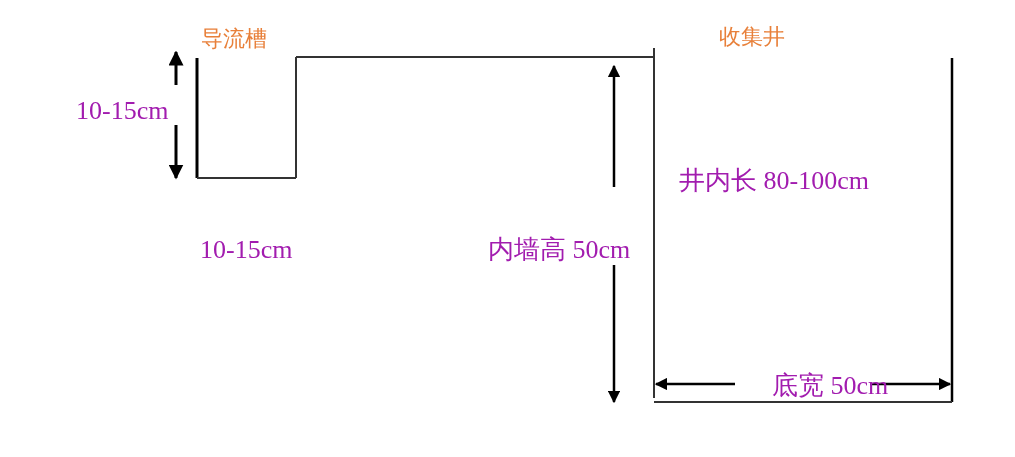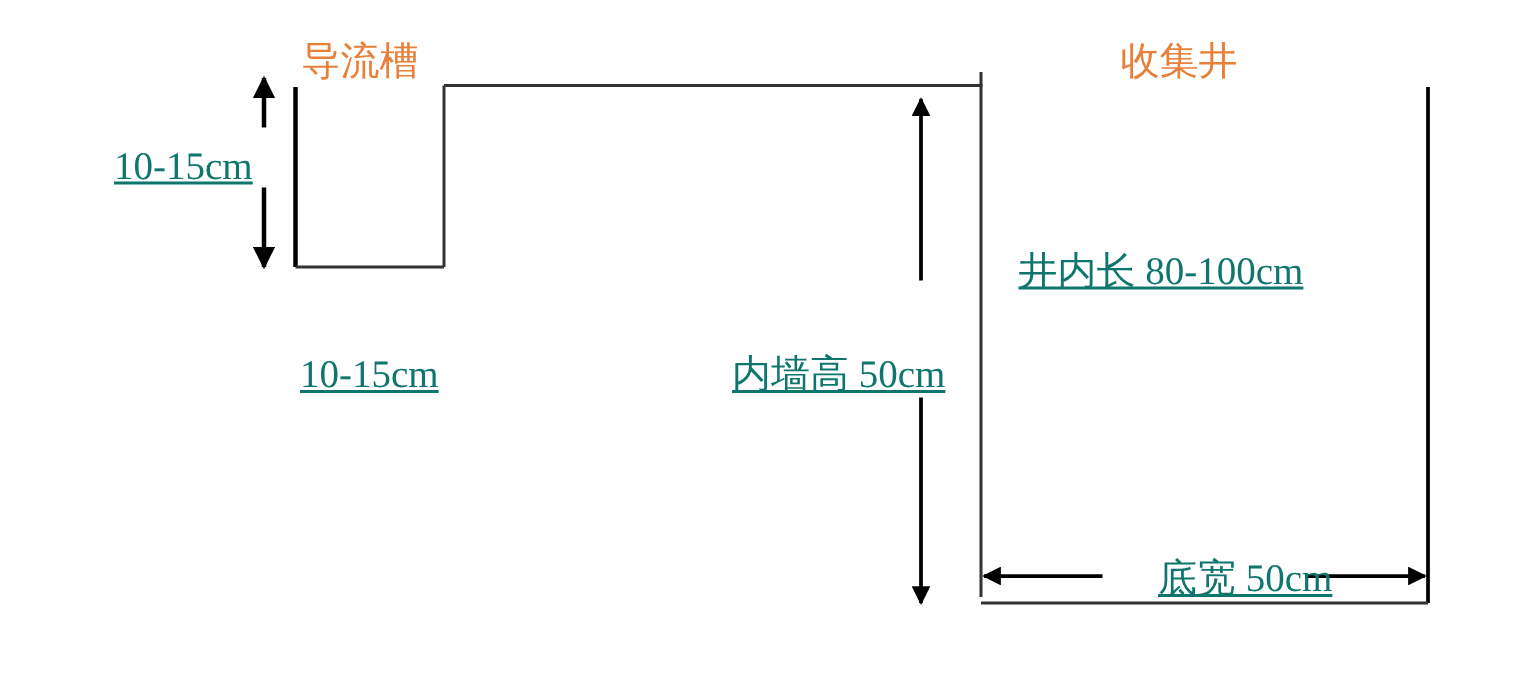--- a/index.html
+++ b/index.html
@@ -1,19 +1,19 @@
 <!DOCTYPE html>
 <html><head>
   <meta charset="utf-8">
   <style>
     html, body { margin: 0; padding: 0; background: #ffffff; }
     body { width: 1015px; height: 457px; position: relative; overflow: hidden; }
     svg.diagram { position: absolute; left: 0; top: 0; }
-    .lbl { position: absolute; white-space: nowrap; font-family: "Liberation Serif", "DejaVu Serif", serif; font-size: 26px; color: #0f766e; line-height: 1; text-decoration: underline; }
-    .title { position: absolute; white-space: nowrap; font-family: "DejaVu Sans", "Liberation Sans", sans-serif; font-size: 26px; line-height: 1; }
+    .lbl { position: absolute; white-space: nowrap; font-family: "Liberation Serif", "DejaVu Serif", serif; font-size: 26px; color: #a21caf; line-height: 1; }
+    .title { position: absolute; white-space: nowrap; font-family: "DejaVu Sans", "Liberation Sans", sans-serif; font-size: 22px; line-height: 1; }
   </style>
 </head>
 <body>
 
 <svg class="diagram" width="1015" height="457" viewBox="0 0 1015 457" xmlns="http://www.w3.org/2000/svg">
   <defs>
     <marker id="ah" viewBox="0 0 10 10" refX="9" refY="5" markerWidth="5" markerHeight="5" orient="auto-start-reverse">
       <path d="M0,0 L10,5 L0,10 z" fill="#000"></path>
     </marker>
   </defs>
@@ -41,19 +41,19 @@
     <line x1="614" y1="265" x2="614" y2="402" stroke="#000" stroke-width="2.5" marker-end="url(#ah)"></line>
   </g>
 
   <g>
     <line x1="735" y1="384" x2="656" y2="384" stroke="#000" stroke-width="2.5" marker-end="url(#ah)"></line>
     <line x1="870" y1="384" x2="950" y2="384" stroke="#000" stroke-width="2.5" marker-end="url(#ah)"></line>
   </g>
 </svg>
 
 <div class="title" style="left:201px; top:28px; color:#e8803a;">导流槽</div>
-<div class="title" style="left:747px; top:28px; color:#e8803a;">收集井</div>
+<div class="title" style="left:719px; top:28px; color:#e8803a;font-family:Liberation Mono, monospace;">收集井</div>
 
 <div class="lbl" style="left:76px; top:98px;">10-15cm</div>
 <div class="lbl" style="left:200px; top:237px;">10-15cm</div>
 <div class="lbl" style="left:488px; top:237px;">内墙高 50cm</div>
 <div class="lbl" style="left:679px; top:168px;">井内长 80-100cm</div>
 <div class="lbl" style="left:772px; top:373px;">底宽 50cm</div>
 
 </body></html>

